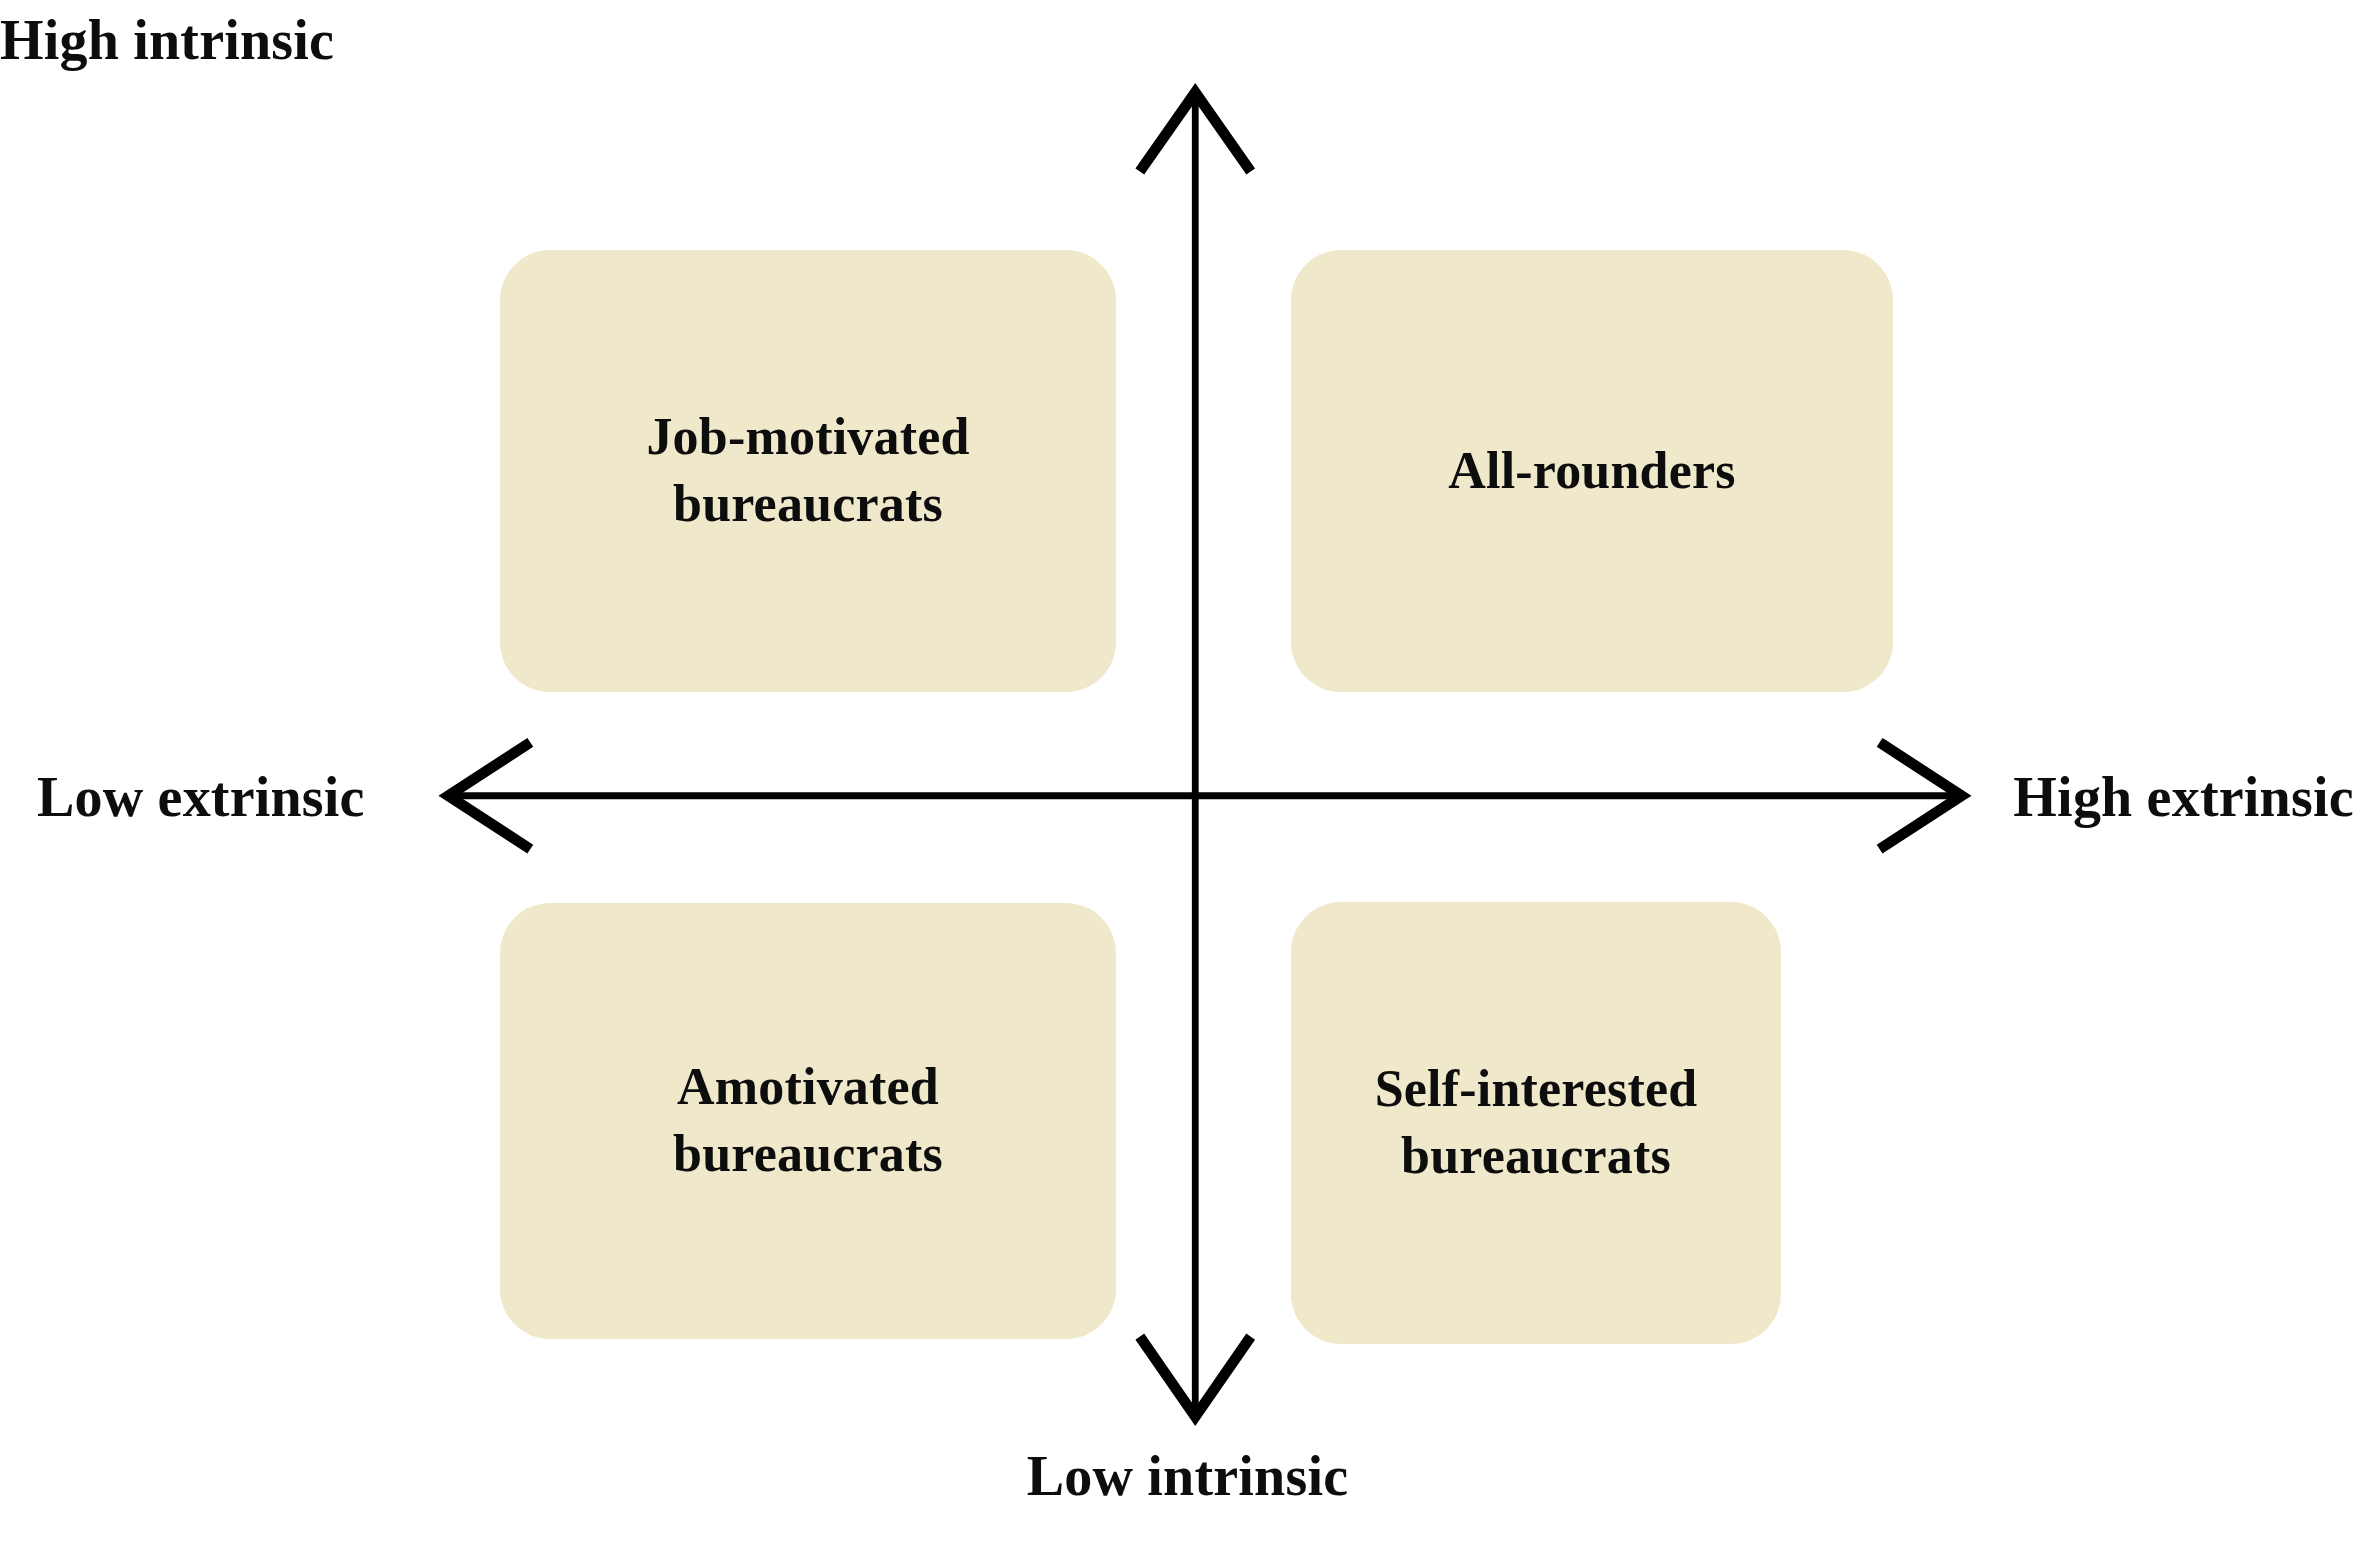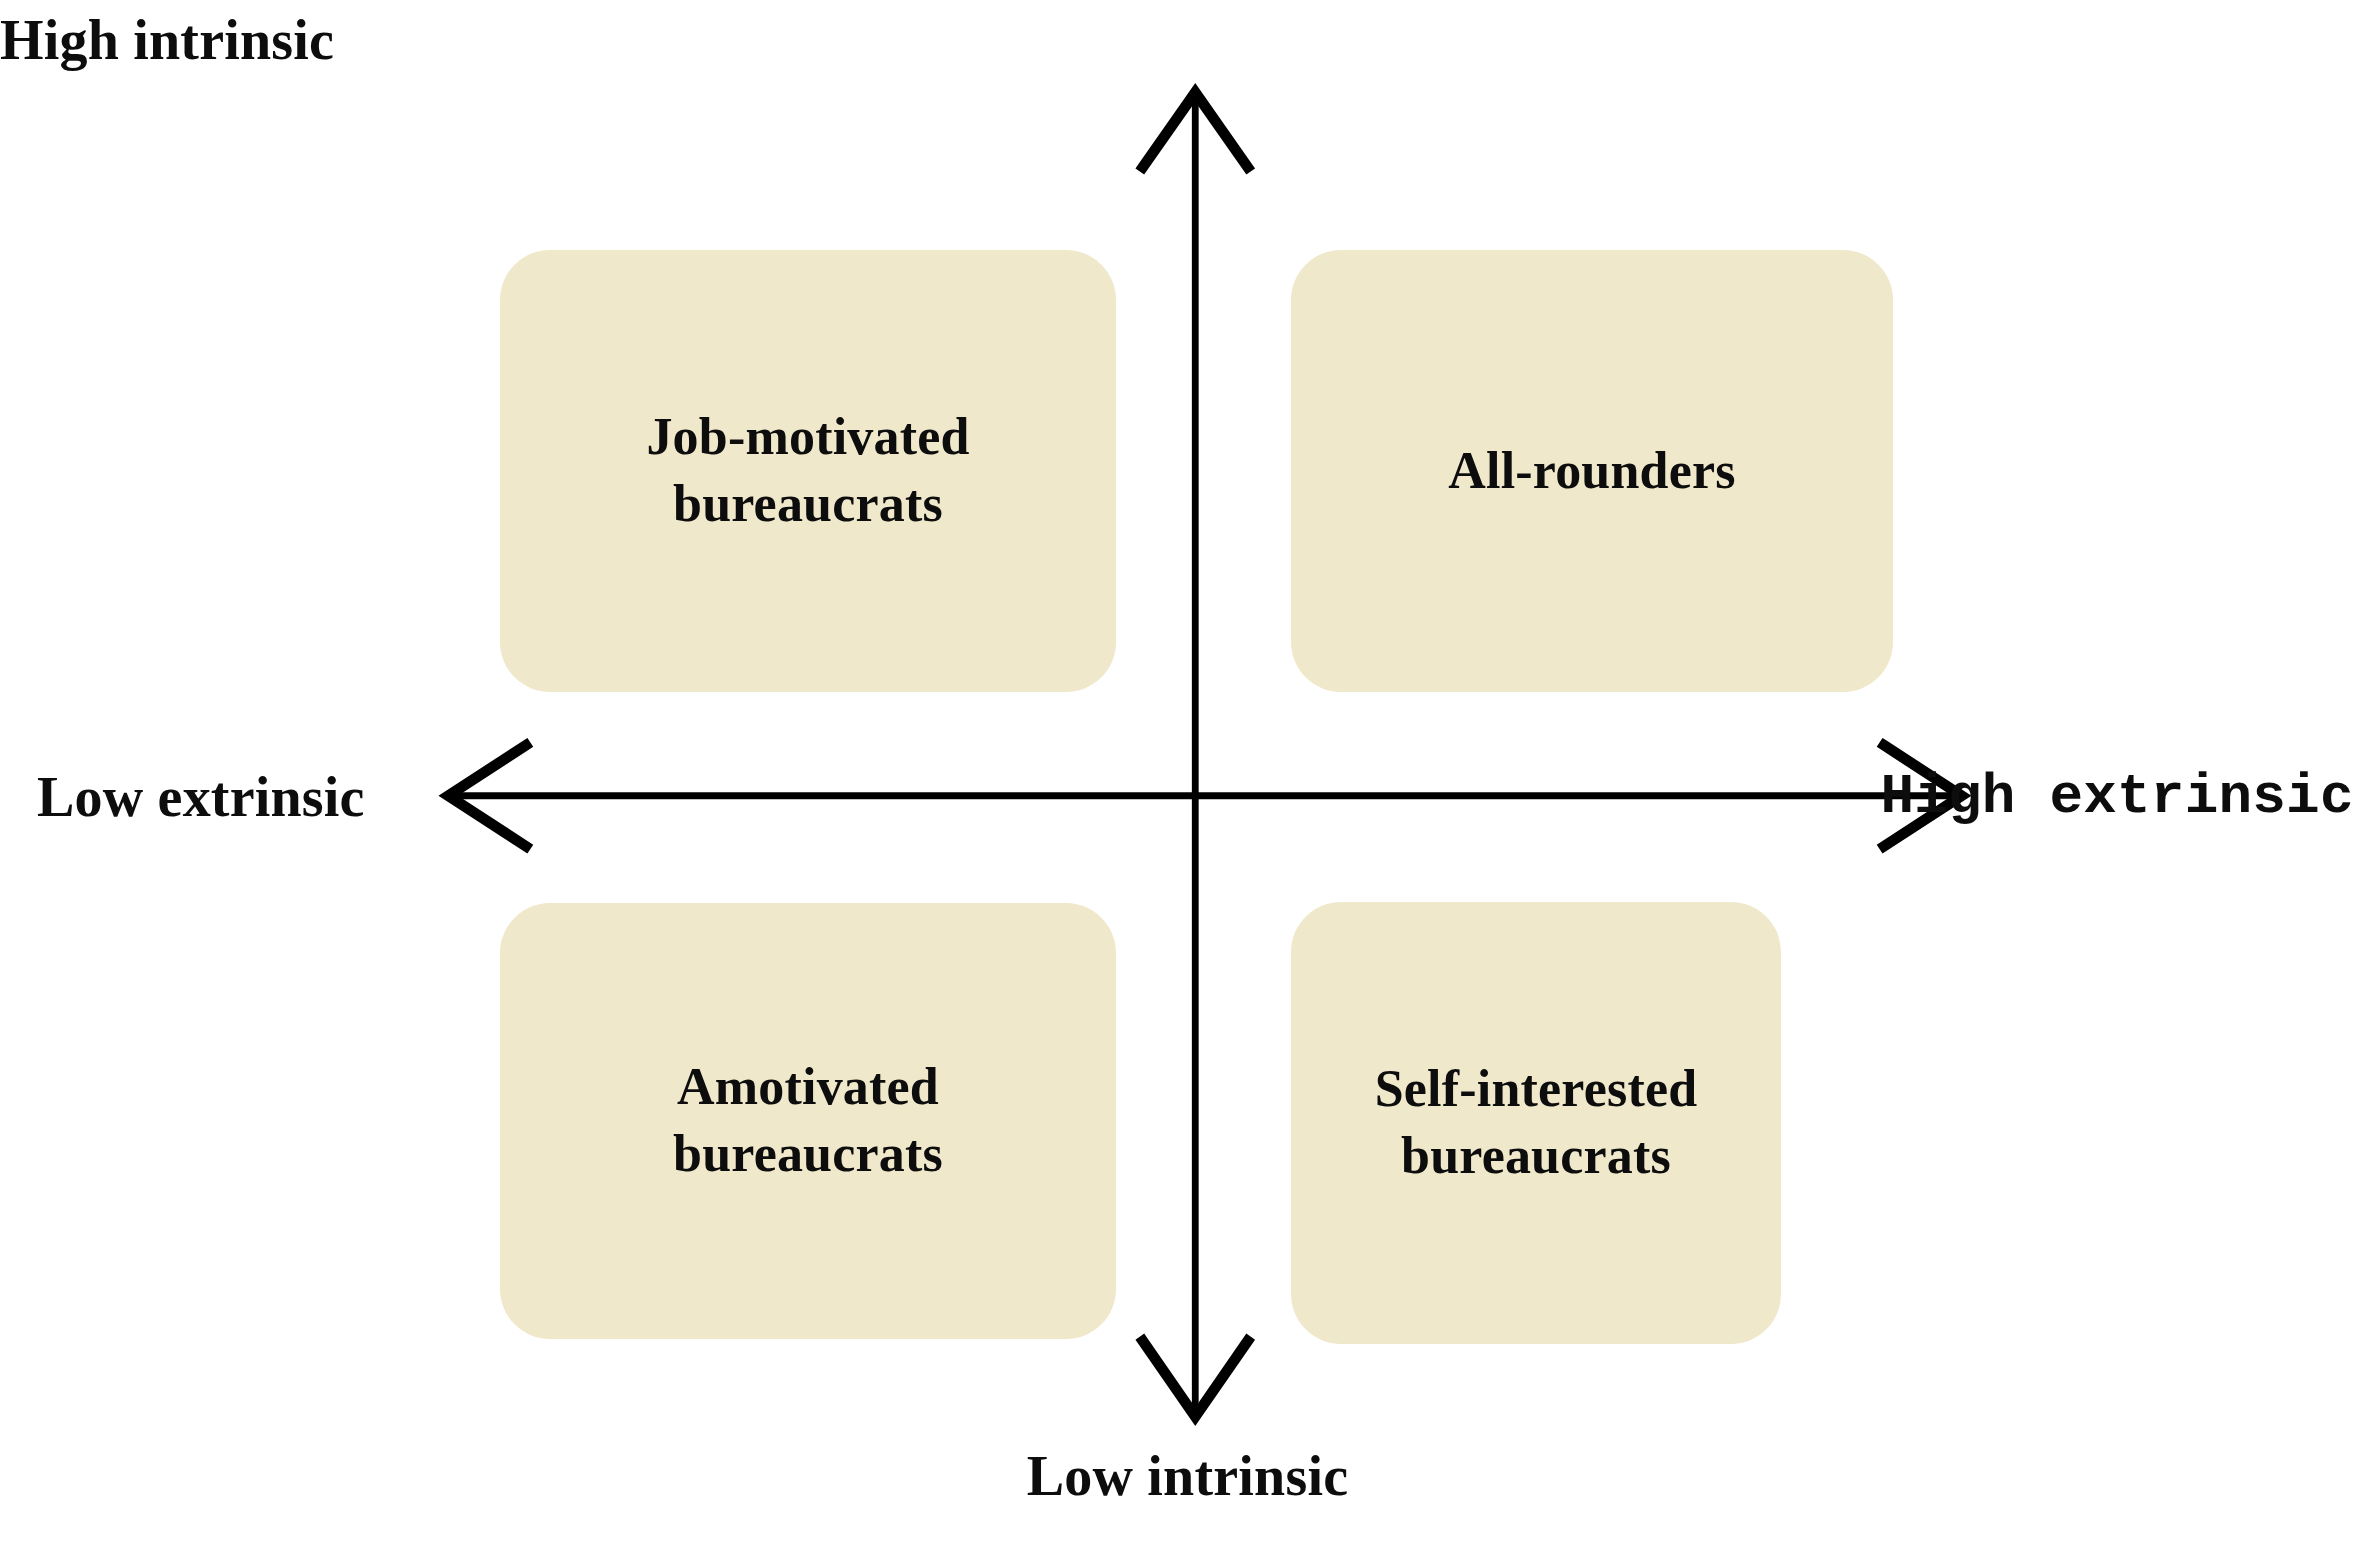--- a/index.html
+++ b/index.html
@@ -78,21 +78,20 @@
     width: 2375px;
     text-align: center;
   }
   #label-low-extrinsic {
     left: 37px;
     top: 765px;
   }
   #label-high-extrinsic {
     right: 21.3px;
     top: 765px;
-    font-family: Liberation Mono, monospace;
   }
 </style>
 </head>
 <body>
 
 <div id="diagram-canvas">
 
   <svg id="axis-layer" viewBox="0 0 2448 1590">
 
     <line x1="1232" y1="92" x2="1232" y2="1462" stroke="#000000" stroke-width="7"></line>

